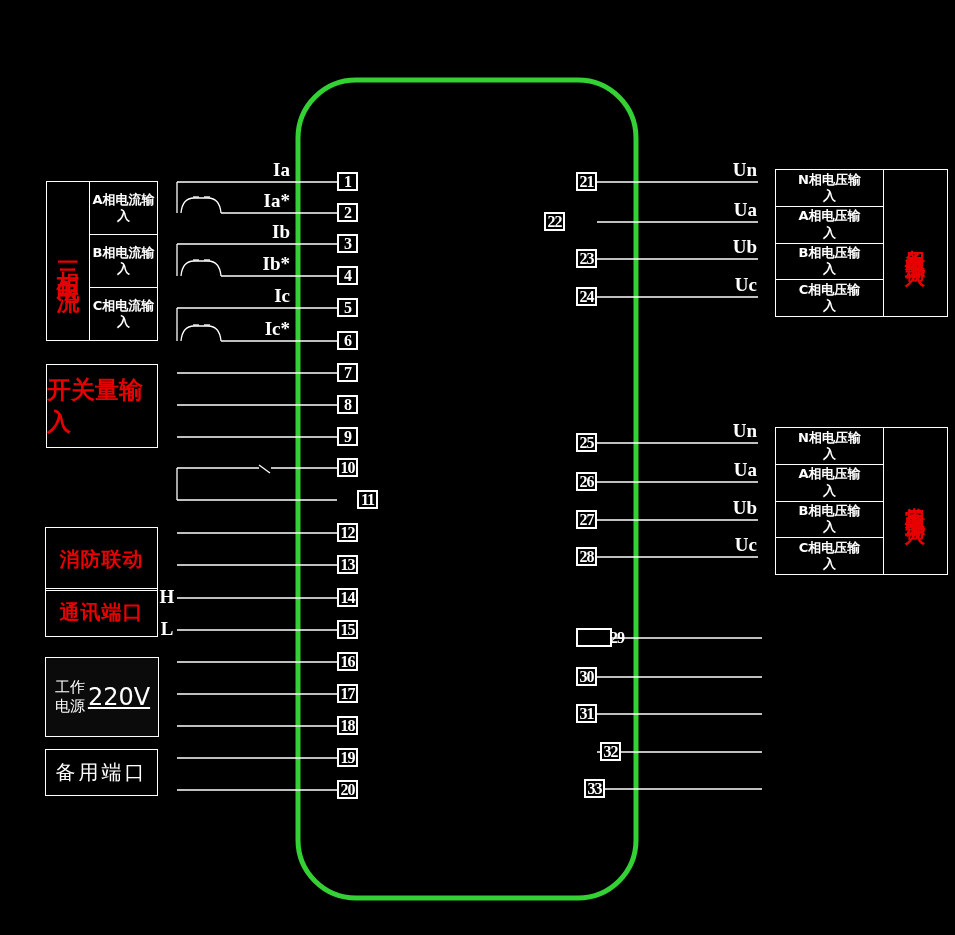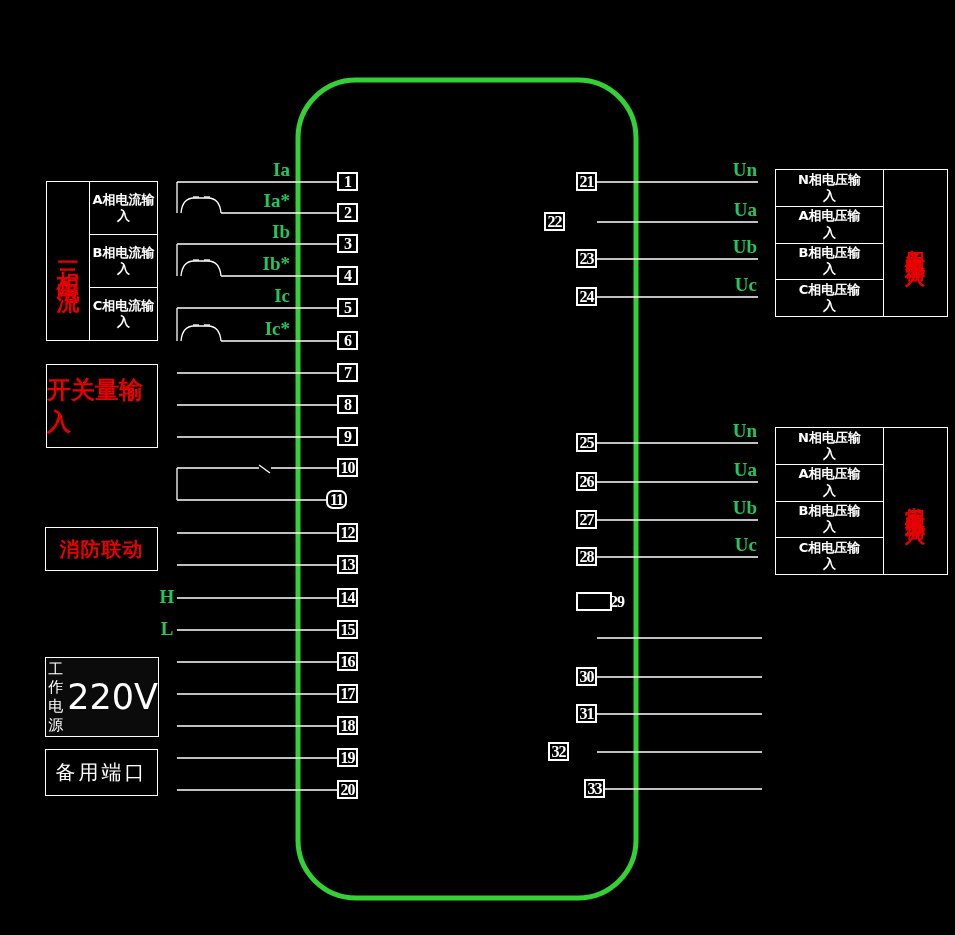--- a/index.html
+++ b/index.html
@@ -14,21 +14,21 @@
   .rows .vrow:last-child{border-bottom:none;}
   .cellwrap{display:inline-block;text-align:center;font-size:13px;font-weight:bold;line-height:1.25;color:#fff;}
   .w68{width:68px;}
   .redtext{color:#e60000;font-weight:bold;}
   .vtext{writing-mode:vertical-rl;text-orientation:upright;line-height:1;}
   .redcol-r{display:flex;align-items:center;justify-content:center;border-left:1px solid #fff;}
   .redcol-l{display:flex;align-items:center;justify-content:center;border-right:1px solid #fff;}
   .center{display:flex;align-items:center;justify-content:center;}
   .serif{font-family:"Liberation Serif","DejaVu Serif",serif;font-weight:bold;}
   .wirelabel{position:absolute;box-sizing:border-box;font-family:"Liberation Serif","DejaVu Serif",serif;
-             font-weight:bold;font-size:19px;color:#22c55e;text-align:right;height:20px;line-height:20px;}
+             font-weight:bold;font-size:19px;color:#ffffff;text-align:right;height:20px;line-height:20px;}
   .pin{position:absolute;box-sizing:border-box;border:2px solid #fff;background:#000;color:#fff;
        font-family:"Liberation Serif","DejaVu Serif",serif;font-weight:bold;font-size:16px;
        line-height:15px;text-align:center;letter-spacing:-1px;width:21px;height:19px;}
 </style>
 </head>
 <body>
 
 <div id="stage">
 
   <svg id="wiresvg" width="955" height="935">
@@ -101,30 +101,33 @@
         <span class="cellwrap w68">C相电流输入</span>
         </div>
     </div>
   </div>
 
   <div class="panel center" style="left:46px;top:364px;width:112px;height:84px;">
     <span class="redtext" style="font-size:24px;">开关量输入</span>
   </div>
 
 
-  <div class="panel center" style="left:45px;top:527px;width:113px;height:44px;">
+  <div class="panel center" style="left:45px;top:527px;width:113px;height:64px;">
     <span class="redtext" style="font-size:20px;letter-spacing:1px;">消防联动</span>
   </div>
 
+  <div class="panel center" style="left:45px;top:588px;width:113px;height:49px;">
+    <span class="redtext" style="font-size:20px;letter-spacing:1px;">通讯端口</span>
+  </div>
   <div class="wirelabel" style="left:158px;top:587px;width:18px;text-align:center;">H</div>
   <div class="wirelabel" style="left:158px;top:619px;width:18px;text-align:center;">L</div>
 
   <div class="panel center" style="left:45px;top:657px;width:114px;height:80px;background:#0b0b0b;">
     <span style="font-size:15px;width:32px;text-align:center;line-height:1.25;color:#fff;">工作电源</span>
-    <span style="font-size:35px;color:#fff;margin-left:2px;">220V</span>
+    <span style="font-size:24px;color:#fff;margin-left:2px;text-decoration:underline;">220V</span>
   </div>
 
   <div class="panel center" style="left:45px;top:749px;width:113px;height:47px;">
     <span style="font-size:20px;letter-spacing:3px;color:#fff;">备用端口</span>
   </div>
 
   <div class="wirelabel" style="left:235px;top:160px;width:55px;">Ia</div>
   <div class="wirelabel" style="left:235px;top:191px;width:55px;">Ia*</div>
   <div class="wirelabel" style="left:235px;top:222px;width:55px;">Ib</div>
   <div class="wirelabel" style="left:235px;top:254px;width:55px;">Ib*</div>
@@ -185,36 +188,36 @@
 <div class="pin" style="left: 337px; top: 172px;">1</div>
     <div class="pin" style="left: 337px; top: 203px;">2</div>
     <div class="pin" style="left: 337px; top: 234px;">3</div>
     <div class="pin" style="left: 337px; top: 266px;">4</div>
     <div class="pin" style="left: 337px; top: 298px;">5</div>
     <div class="pin" style="left: 337px; top: 331px;">6</div>
     <div class="pin" style="left: 337px; top: 363px;">7</div>
     <div class="pin" style="left: 337px; top: 395px;">8</div>
     <div class="pin" style="left: 337px; top: 427px;">9</div>
     <div class="pin" style="left: 337px; top: 458px;">10</div>
-    <div class="pin" style="left: 326px; top: 490px; border-radius: 7px;">11</div>
+    <div class="pin" style="left: 357px; top: 490px;">11</div>
     <div class="pin" style="left: 337px; top: 523px;">12</div>
     <div class="pin" style="left: 337px; top: 555px;">13</div>
     <div class="pin" style="left: 337px; top: 588px;">14</div>
     <div class="pin" style="left: 337px; top: 620px;">15</div>
     <div class="pin" style="left: 337px; top: 652px;">16</div>
     <div class="pin" style="left: 337px; top: 684px;">17</div>
     <div class="pin" style="left: 337px; top: 716px;">18</div>
     <div class="pin" style="left: 337px; top: 748px;">19</div>
     <div class="pin" style="left: 337px; top: 780px;">20</div>
     <div class="pin" style="left: 576px; top: 172px;">21</div>
     <div class="pin" style="left: 544px; top: 212px;">22</div>
     <div class="pin" style="left: 576px; top: 249px;">23</div>
     <div class="pin" style="left: 576px; top: 287px;">24</div>
     <div class="pin" style="left: 576px; top: 433px;">25</div>
     <div class="pin" style="left: 576px; top: 472px;">26</div>
     <div class="pin" style="left: 576px; top: 510px;">27</div>
     <div class="pin" style="left: 576px; top: 547px;">28</div>
-    <div class="pin" style="left: 576px; top: 592px; padding-left: 32px;">29</div>
+    <div class="pin" style="left: 576px; top: 628px; padding-left: 32px;">29</div>
     <div class="pin" style="left: 576px; top: 667px;">30</div>
     <div class="pin" style="left: 576px; top: 704px;">31</div>
-    <div class="pin" style="left: 548px; top: 742px; text-align: center;">32</div>
+    <div class="pin" style="left: 600px; top: 742px; text-align: center;">32</div>
     <div class="pin" style="left: 576px; top: 779px; margin-left: 8px;">33</div>
   </div>
 
 </body></html>

